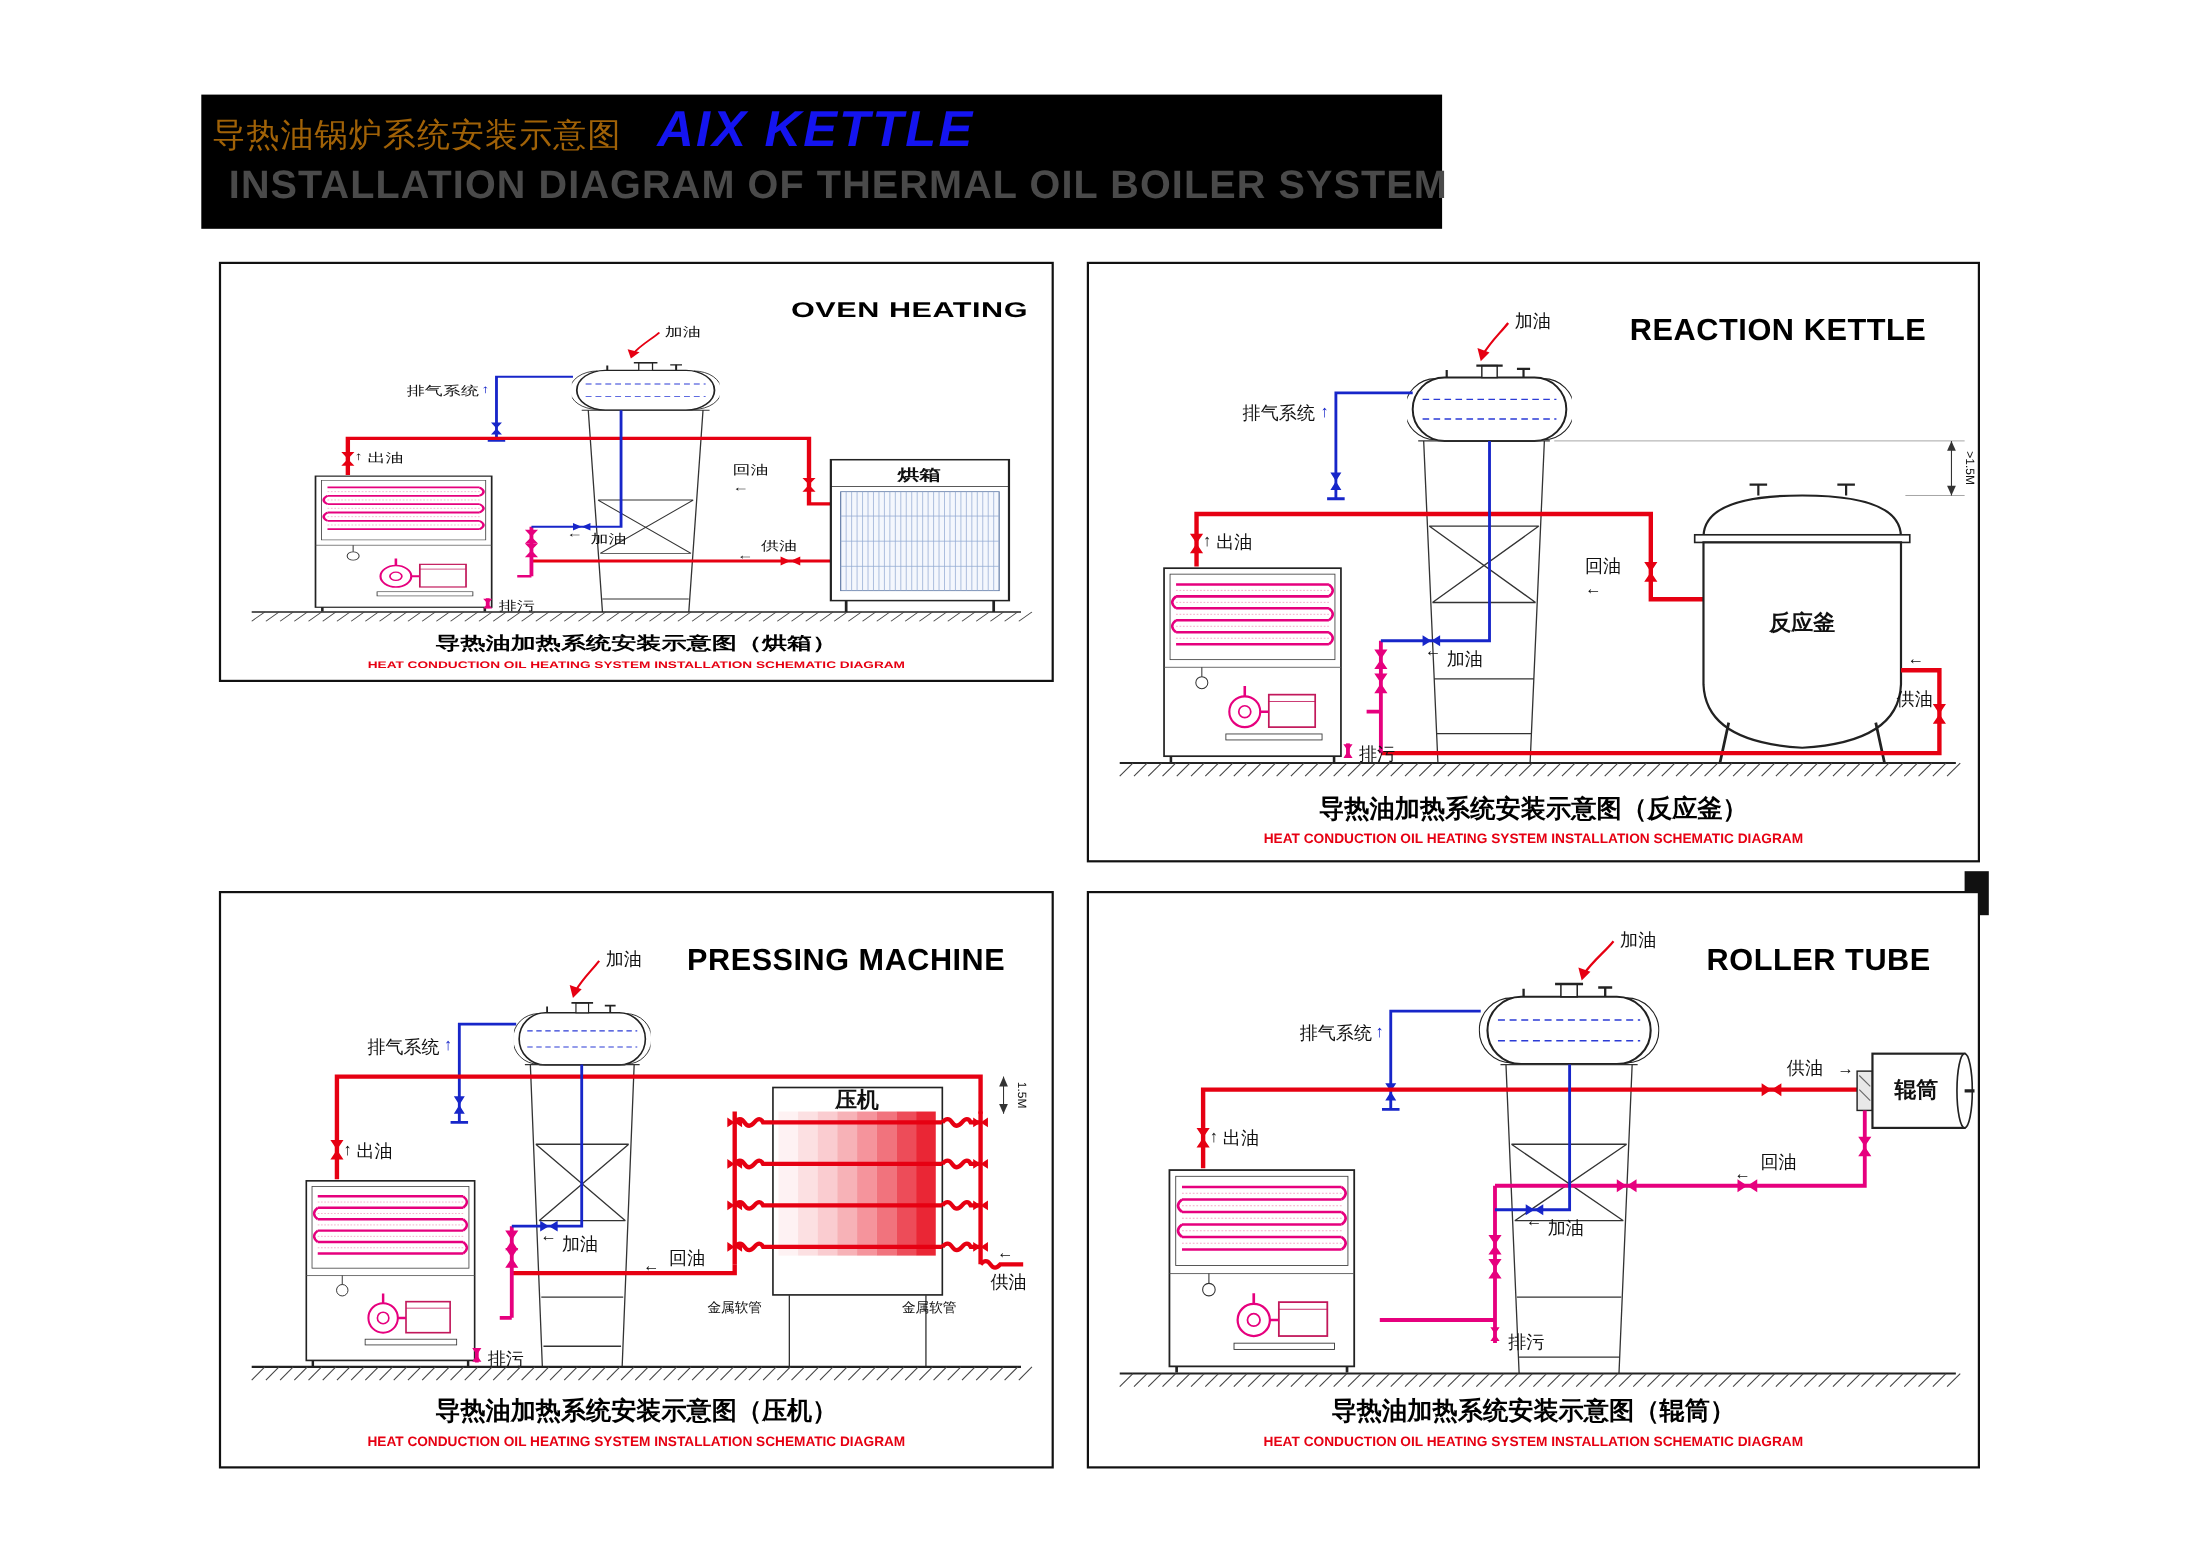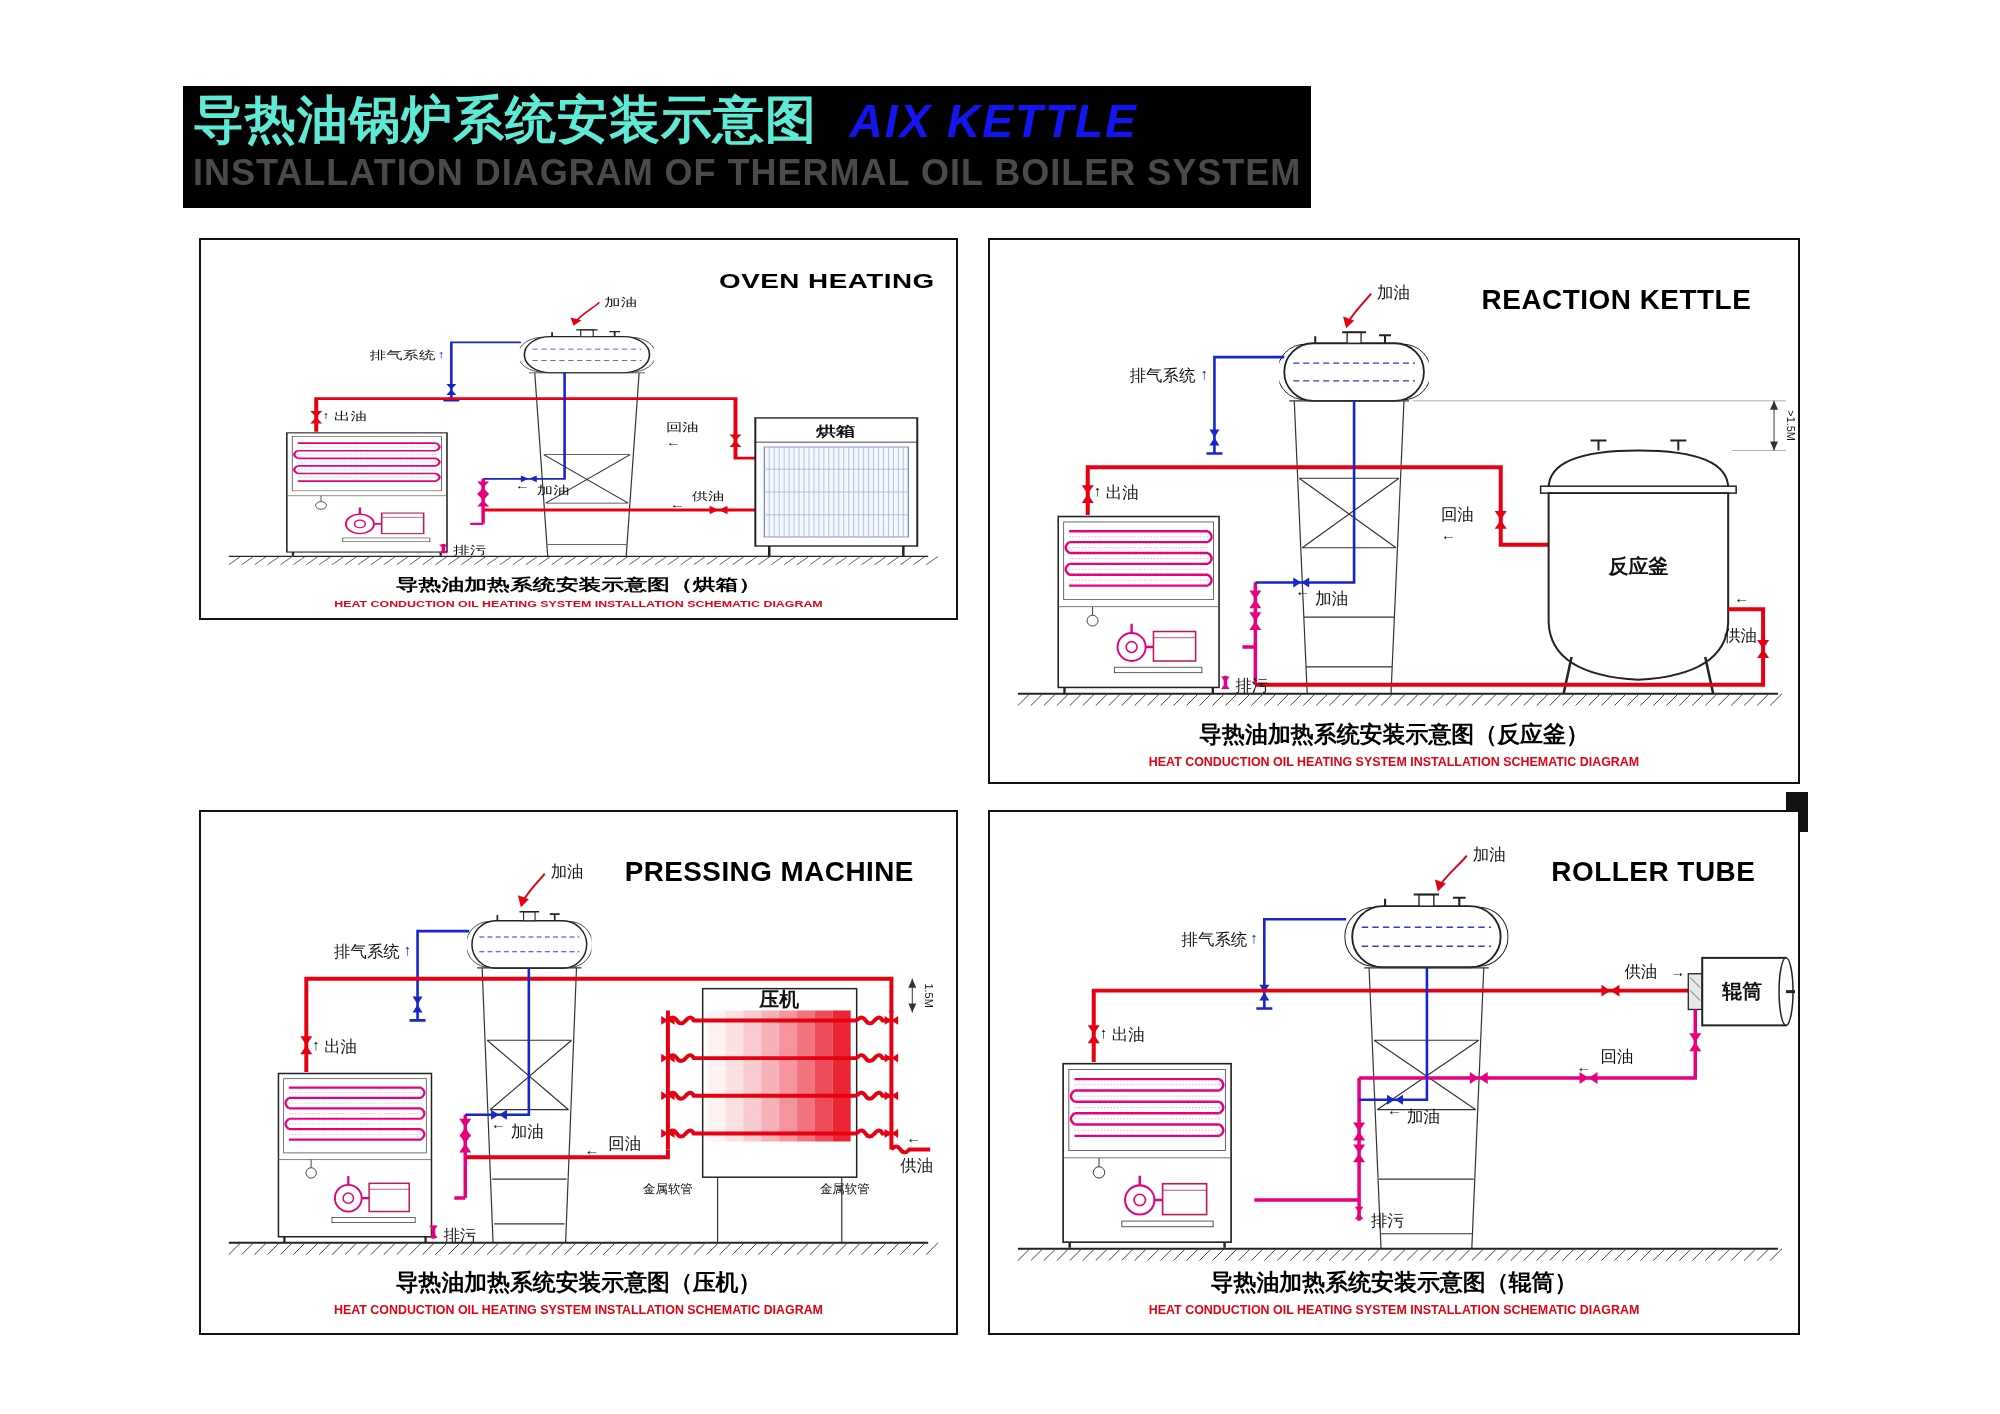--- a/index.html
+++ b/index.html
@@ -3,25 +3,25 @@
 <meta charset="utf-8">
 <style>
   * { margin:0; padding:0; box-sizing:border-box; }
   html,body { background:#fff; }
   body { width:2000px; height:1414px; position:relative; overflow:hidden;
          font-family:"Liberation Sans","DejaVu Sans",sans-serif; }
 
   .header-bar { position:absolute; left:183px; top:86px; width:1128px; height:122px;
                 background:#000; padding:6px 10px 0 10px; }
   .title-line { white-space:nowrap; line-height:1.1; }
-  .title-cn { color:#5eead4; font-size:51px; font-weight:bold; letter-spacing:1px; }
+  .title-cn { color:#a16207; font-size:30px; font-weight:normal; letter-spacing:1px; }
   .brand    { color:#1414f0; font-size:46px; font-weight:bold; font-style:italic;
               margin-left:28px; letter-spacing:2px; }
   .subtitle { color:#4a4a4a; font-size:36px; font-weight:bold; letter-spacing:1px;
-              margin-top:4px; white-space:nowrap; }
+              margin-top:4px; white-space:nowrap;margin-left:15px; }
 
   .edge-tab { position:absolute; left:1786px; top:792px; width:22px; height:40px; background:#111; }
 
   .panel { position:absolute; border:2px solid #111; background:#fff; }
   .p1 { left:199px; top:238px;  width:759px; height:382px; }
   .p2 { left:988px; top:238px;  width:812px; height:546px; }
   .p3 { left:199px; top:810px;  width:759px; height:525px; }
   .p4 { left:988px; top:810px;  width:812px; height:525px; }
   .panel svg { display:block; width:100%; height:100%; }
 

